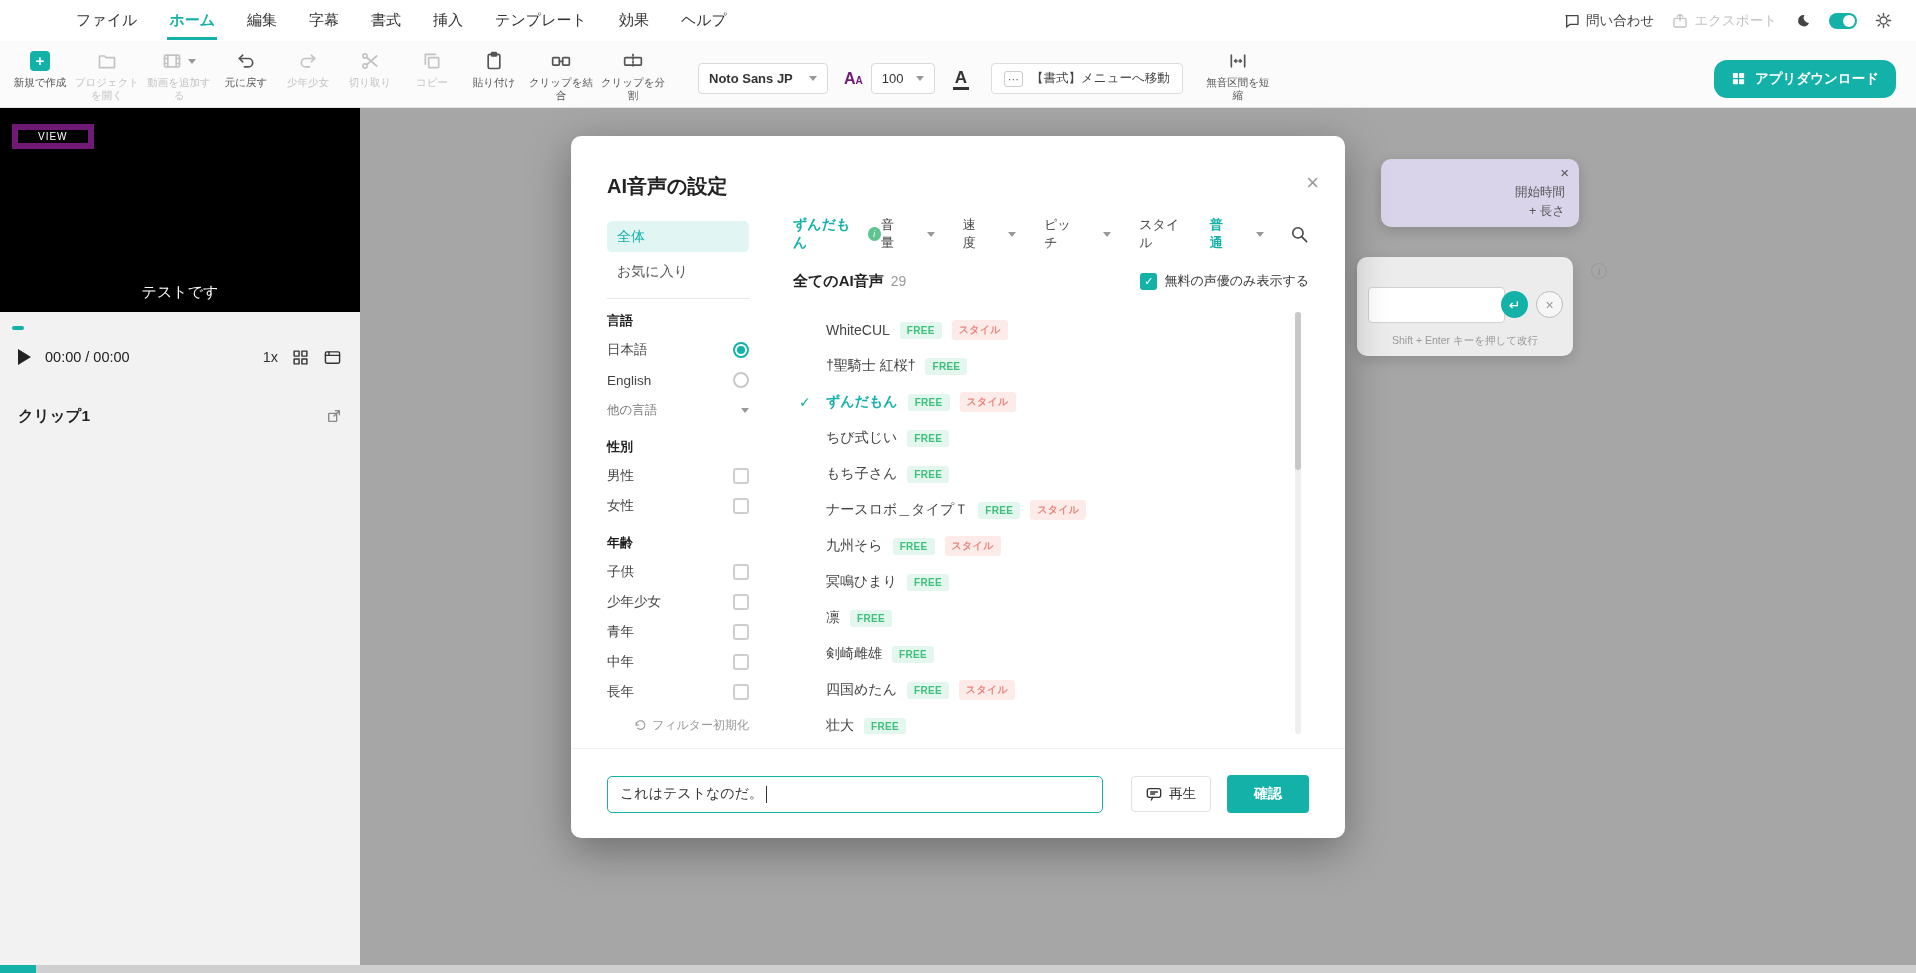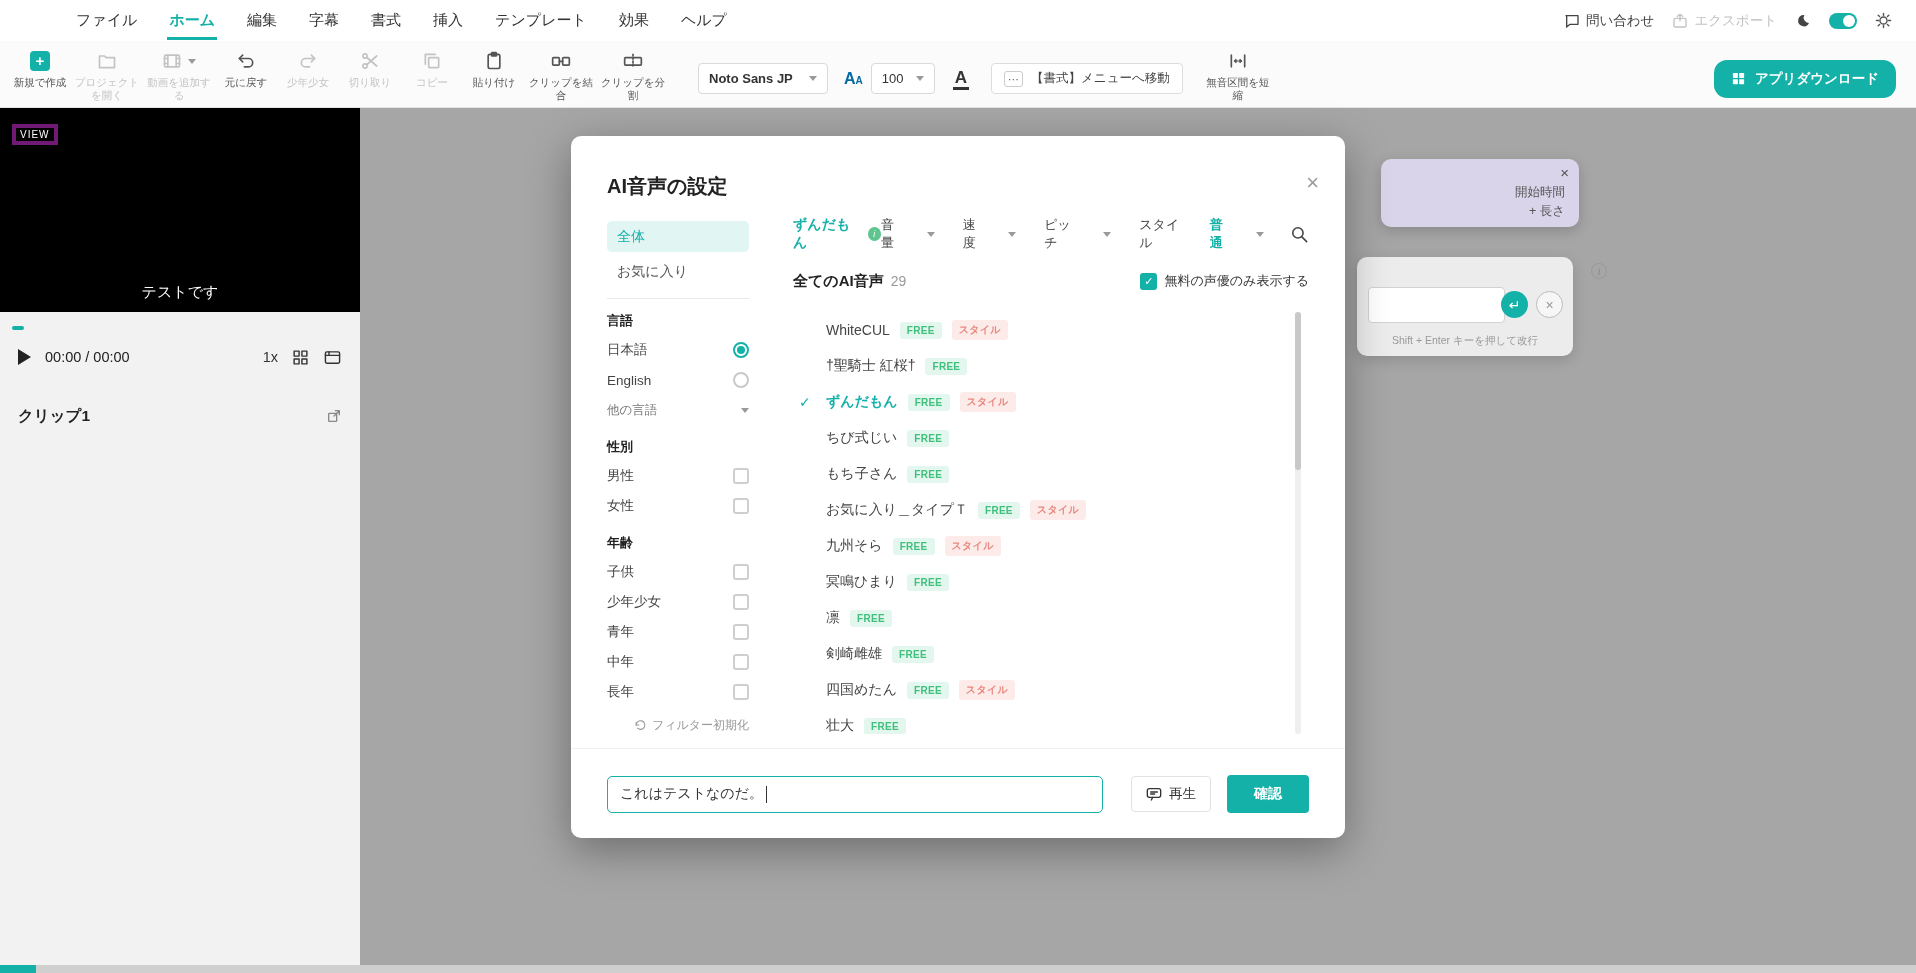--- a/index.html
+++ b/index.html
@@ -25,34 +25,34 @@
   .tb { background:none; border:none; display:flex; flex-direction:column; align-items:center; gap:4px; min-width:56px; color:#555; margin-right:6px; font-family:inherit; }
   .tb.disabled { color:#c3c3c3; }
   .tb .tb-ic { height:22px; display:flex; align-items:center; justify-content:center; }
   .tb .tb-label { font-size:10.5px; line-height:1.2; text-align:center; color:inherit; }
   .tb .narrow { max-width:66px; }
   .ic-new { width:20px; height:20px; background:var(--accent); color:#fff; border-radius:4px; font-size:15px; line-height:20px; text-align:center; font-weight:bold; }
   svg.ic { stroke:currentColor; fill:none; stroke-width:2; stroke-linecap:round; stroke-linejoin:round; }
   .tri { width:0; height:0; border-left:4px solid transparent; border-right:4px solid transparent; border-top:5px solid #999; display:inline-block; margin-left:6px; }
   .tb-inline { align-self:center; display:flex; align-items:center; background:#fff; border:1px solid #d9d9d9; border-radius:4px; height:31px; padding:0 10px; font-size:13px; color:#333; font-family:inherit; }
   .font-select { width:130px; justify-content:space-between; margin-left:26px; font-weight:bold; }
-  .aa-icon { align-self:center; margin-left:16px; color:#0369a1; font-weight:bold; }
+  .aa-icon { align-self:center; margin-left:16px; color:#701a75; font-weight:bold; }
   .aa-icon small { font-size:10px; }
   .size-select { width:64px; justify-content:space-between; margin-left:8px; }
   .color-btn { align-self:center; margin-left:18px; background:none; border:none; font-family:inherit; }
   .color-A { font-size:17px; font-weight:bold; color:#333; border-bottom:3px solid #333; line-height:1.1; padding:0 2px; }
   .fmt-btn { align-self:center; margin-left:22px; display:flex; align-items:center; gap:8px; background:#fff; border:1px solid #ddd; border-radius:4px; height:31px; padding:0 12px; font-size:12.5px; color:#444; font-family:inherit; }
   .fmt-box { border:1px solid #ccc; border-radius:3px; font-size:11px; color:#666; padding:0 3px; line-height:14px; }
   .toolbar-spacer { flex:1; }
   .appdl { align-self:center; margin-right:20px; display:flex; align-items:center; gap:9px; background:var(--accent); color:#fff; border:none; border-radius:13px; height:38px; padding:0 17px; font-size:13.5px; font-weight:bold; font-family:inherit; }
 
   
   .left-panel { position:absolute; top:108px; left:0; width:360px; bottom:8px; background:#f2f2f2; z-index:2; }
   .video { height:204px; background:#000; position:relative; }
-  .view-label { position:absolute; top:16px; left:12px; color:#fff; font-size:10px; letter-spacing:1px; border:4px solid #701a75; padding:1px 4px; background:rgba(0,0,0,.4); }
+  .view-label { position:absolute; top:16px; left:12px; color:#fff; font-size:10px; letter-spacing:1px; border:6px solid #701a75; padding:1px 20px; background:rgba(0,0,0,.4); }
   .caption { position:absolute; bottom:10px; left:0; right:0; text-align:center; color:#fff; font-size:15px; }
   .progress { margin:14px 0 0; height:5px; position:relative; }
   .progress-thumb { position:absolute; left:12px; top:0; width:12px; height:4px; background:var(--accent); border-radius:2px; }
   .controls { height:52px; display:flex; align-items:center; padding:0 18px; gap:14px; color:#222; }
   .play-btn { width:0; height:0; border-left:13px solid #222; border-top:8px solid transparent; border-bottom:8px solid transparent; }
   .time { font-size:14.5px; color:#222; }
   .controls .right { margin-left:auto; display:flex; align-items:center; gap:14px; color:#333; }
   .speed { font-size:14.5px; }
   .clip-row { margin-top:12px; height:42px; display:flex; align-items:center; padding:0 18px; font-size:15.5px; font-weight:bold; color:#222; }
   .clip-row .ext { margin-left:auto; color:#888; display:flex; }
@@ -479,21 +479,21 @@
       </div>
       <div class="voice-row">
         <span class="v-name">ちび式じい</span>
         <span class="badge free">FREE</span>
       </div>
       <div class="voice-row">
         <span class="v-name">もち子さん</span>
         <span class="badge free">FREE</span>
       </div>
       <div class="voice-row">
-        <span class="v-name">お気に入り＿タイプＴ</span>
+        <span class="v-name">ナースロボ＿タイプＴ</span>
         <span class="badge free">FREE</span>
         <span class="badge style">スタイル</span>
       </div>
       <div class="voice-row">
         <span class="v-name">九州そら</span>
         <span class="badge free">FREE</span>
         <span class="badge style">スタイル</span>
       </div>
       <div class="voice-row">
         <span class="v-name">冥鳴ひまり</span>

